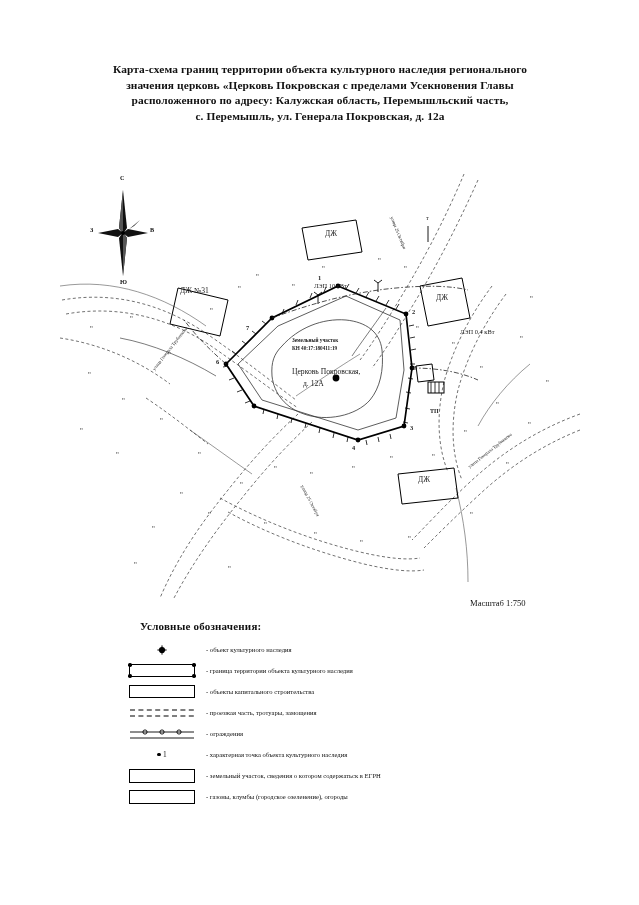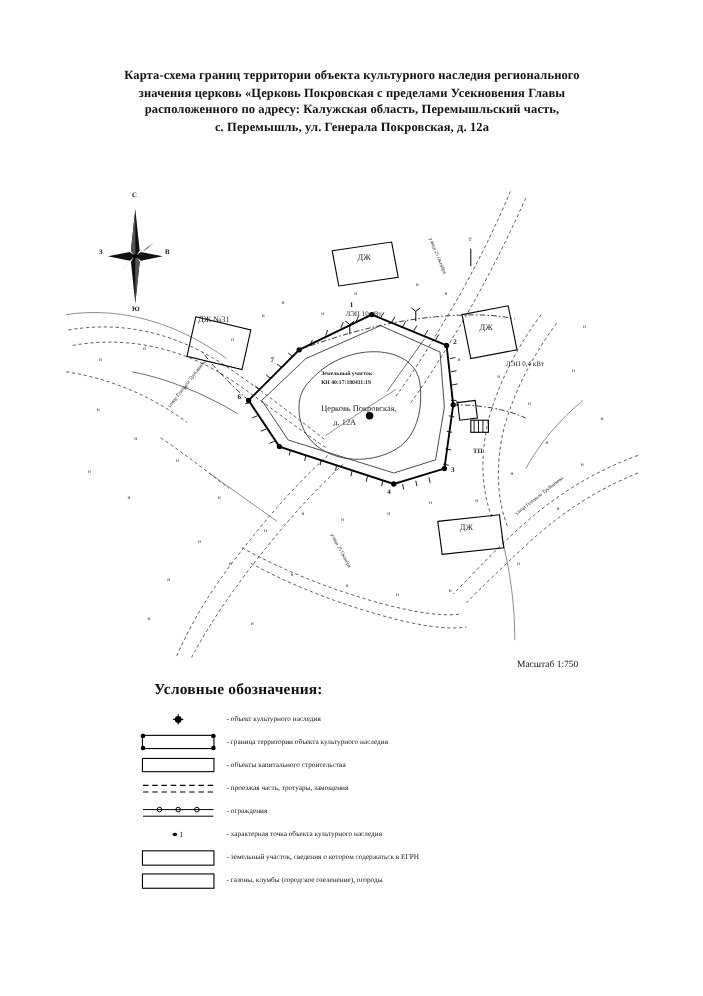--- a/index.html
+++ b/index.html
@@ -48,21 +48,21 @@
 
   .scale{
     position:absolute;left:470px;top:598px;
     font-size:8.6px;
     font-family:"Liberation Serif",serif;
   }
 
   
   .legend{position:absolute;left:118px;top:620px;width:420px;}
   .legend-title{
-    font-weight:bold;font-size:14px;margin-left:22px;
+    font-weight:bold;font-size:11px;margin-left:22px;
     font-family:"Liberation Serif",serif;letter-spacing:.2px;
   }
   .legend-rows{margin-top:7px;}
   .lrow{display:flex;align-items:center;height:21px;}
   .lsym{width:88px;flex:0 0 88px;display:flex;align-items:center;justify-content:center;height:21px;}
   .ltext{font-size:6.6px;font-family:"Liberation Serif",serif;color:#111;white-space:nowrap;}
   .sym-box{width:66px;height:13px;border:1px solid #000;box-sizing:border-box;}
   .sym-box2{width:66px;height:14px;border:1.4px solid #000;box-sizing:border-box;}
   .sym-bound{position:relative;width:66px;height:13px;border:1px solid #000;box-sizing:border-box;}
   .sym-bound i{position:absolute;width:3.4px;height:3.4px;background:#000;border-radius:50%;}

